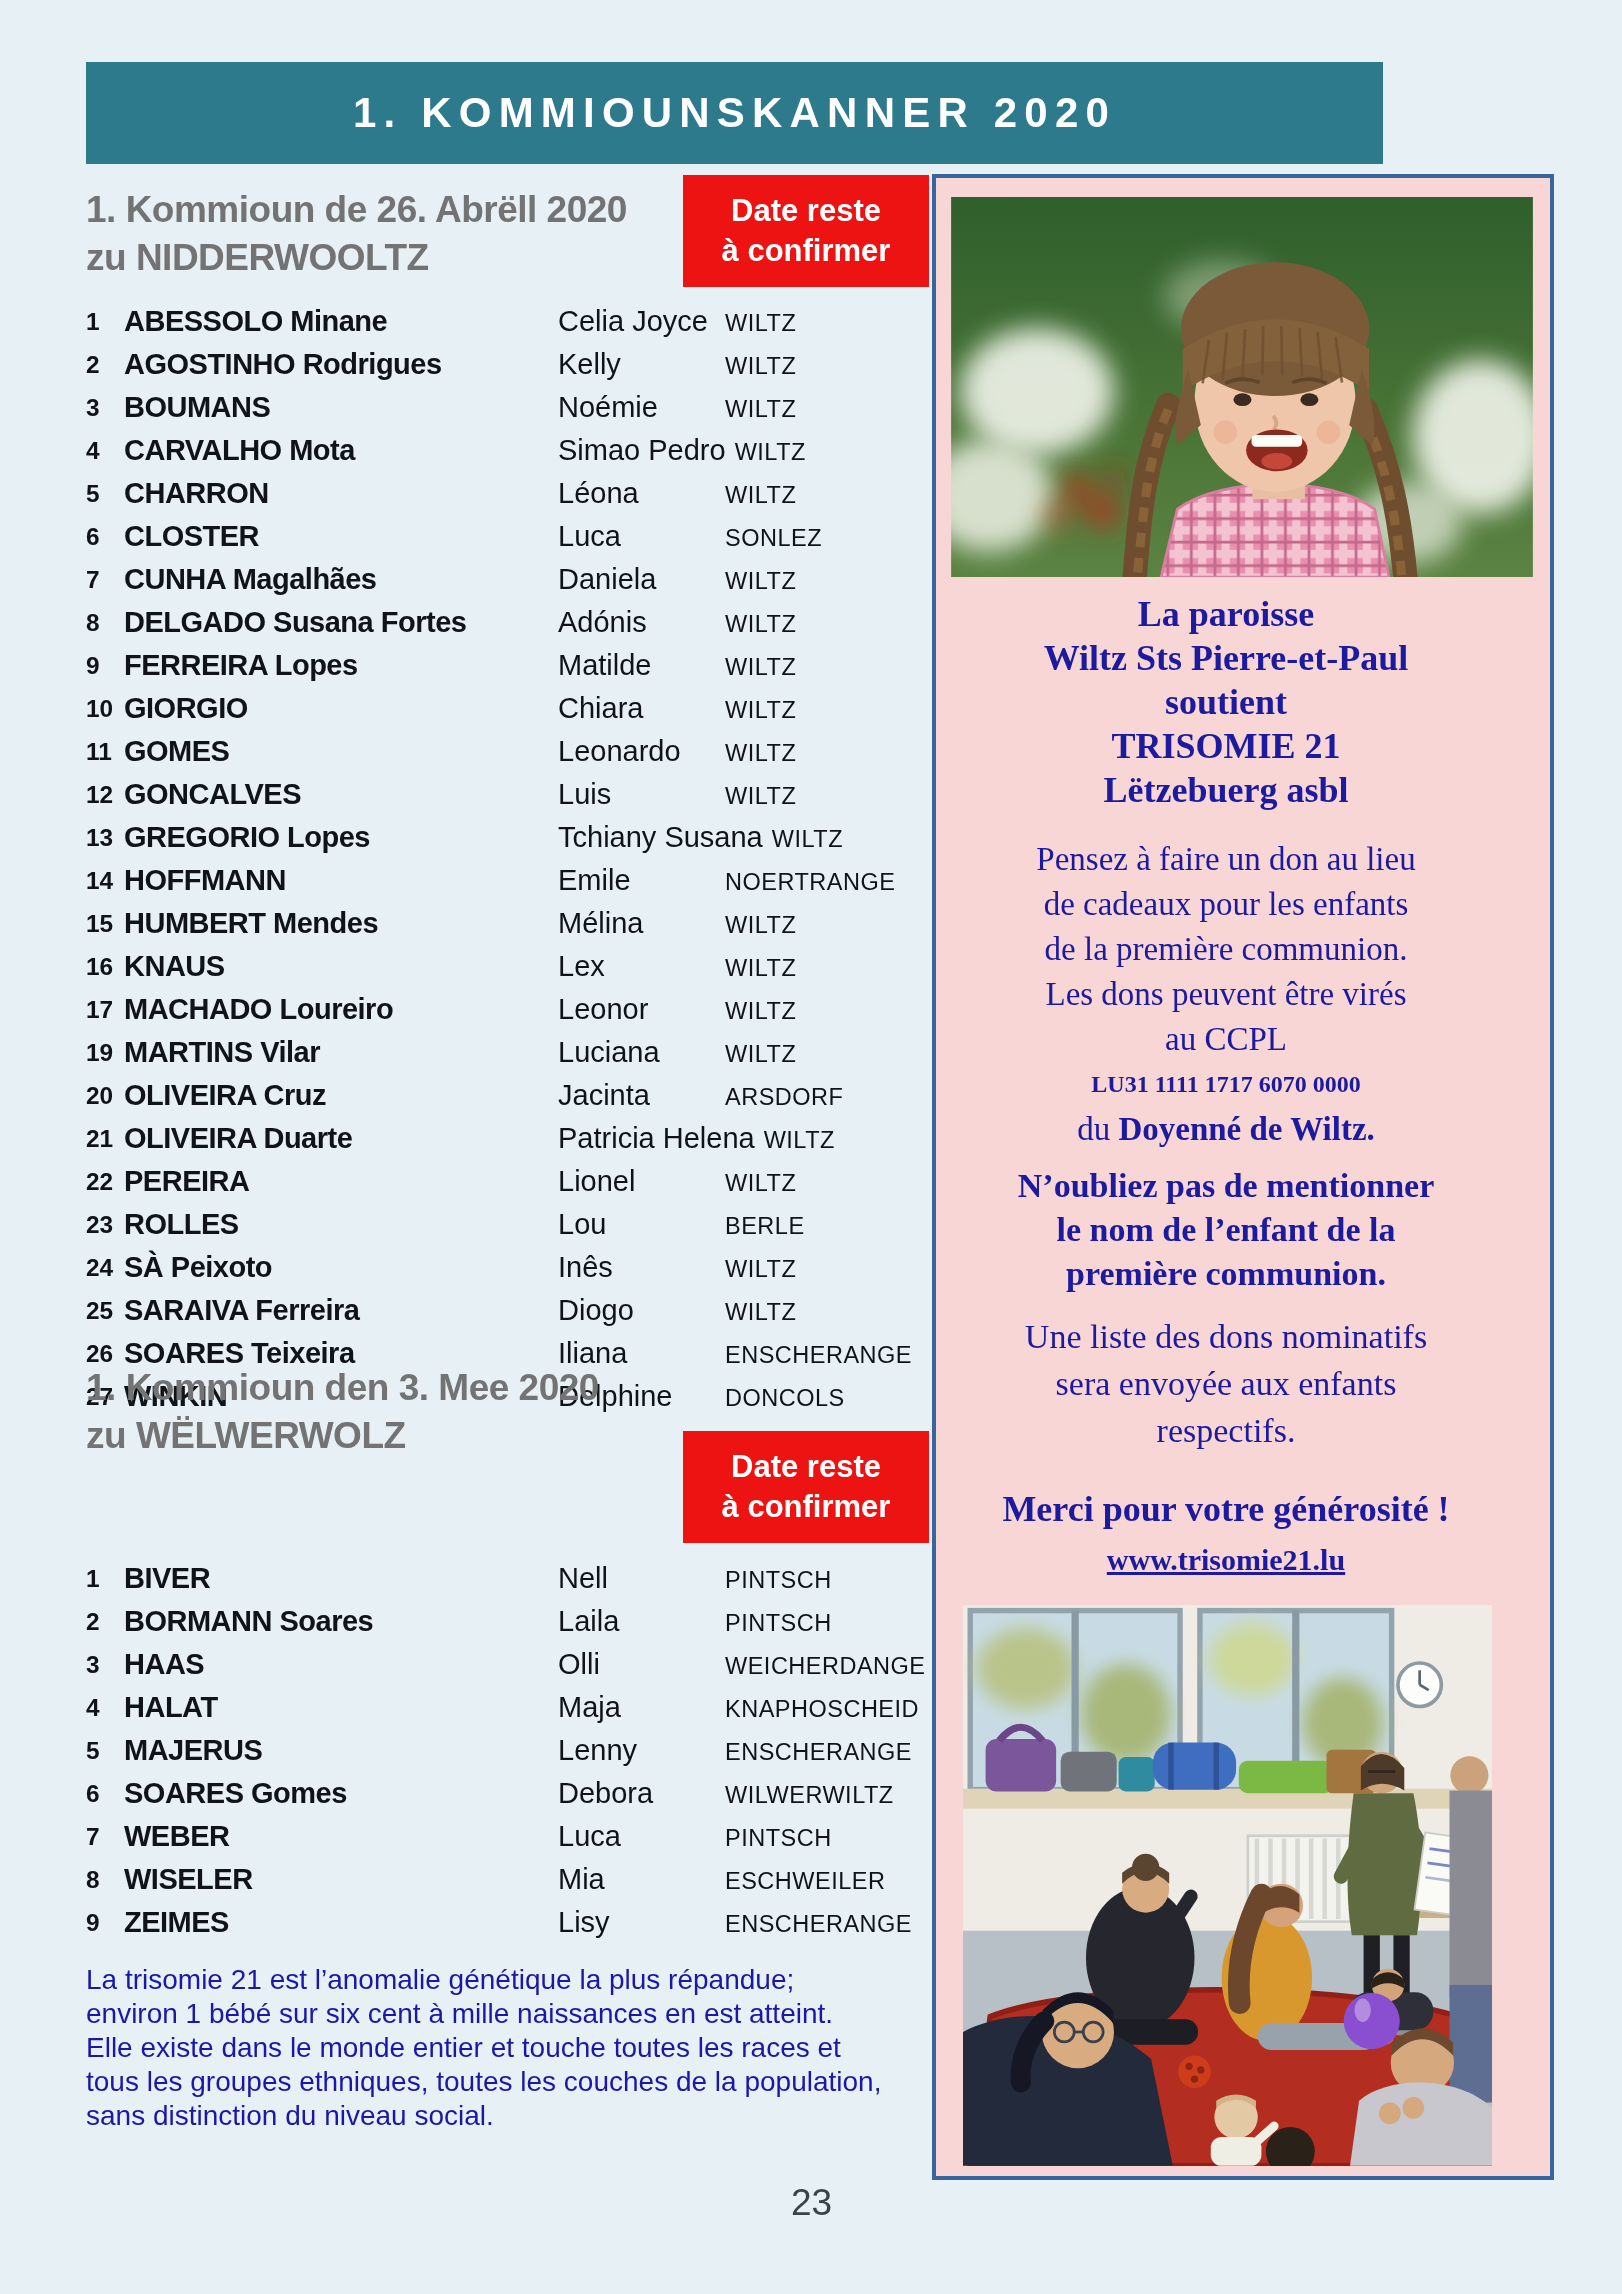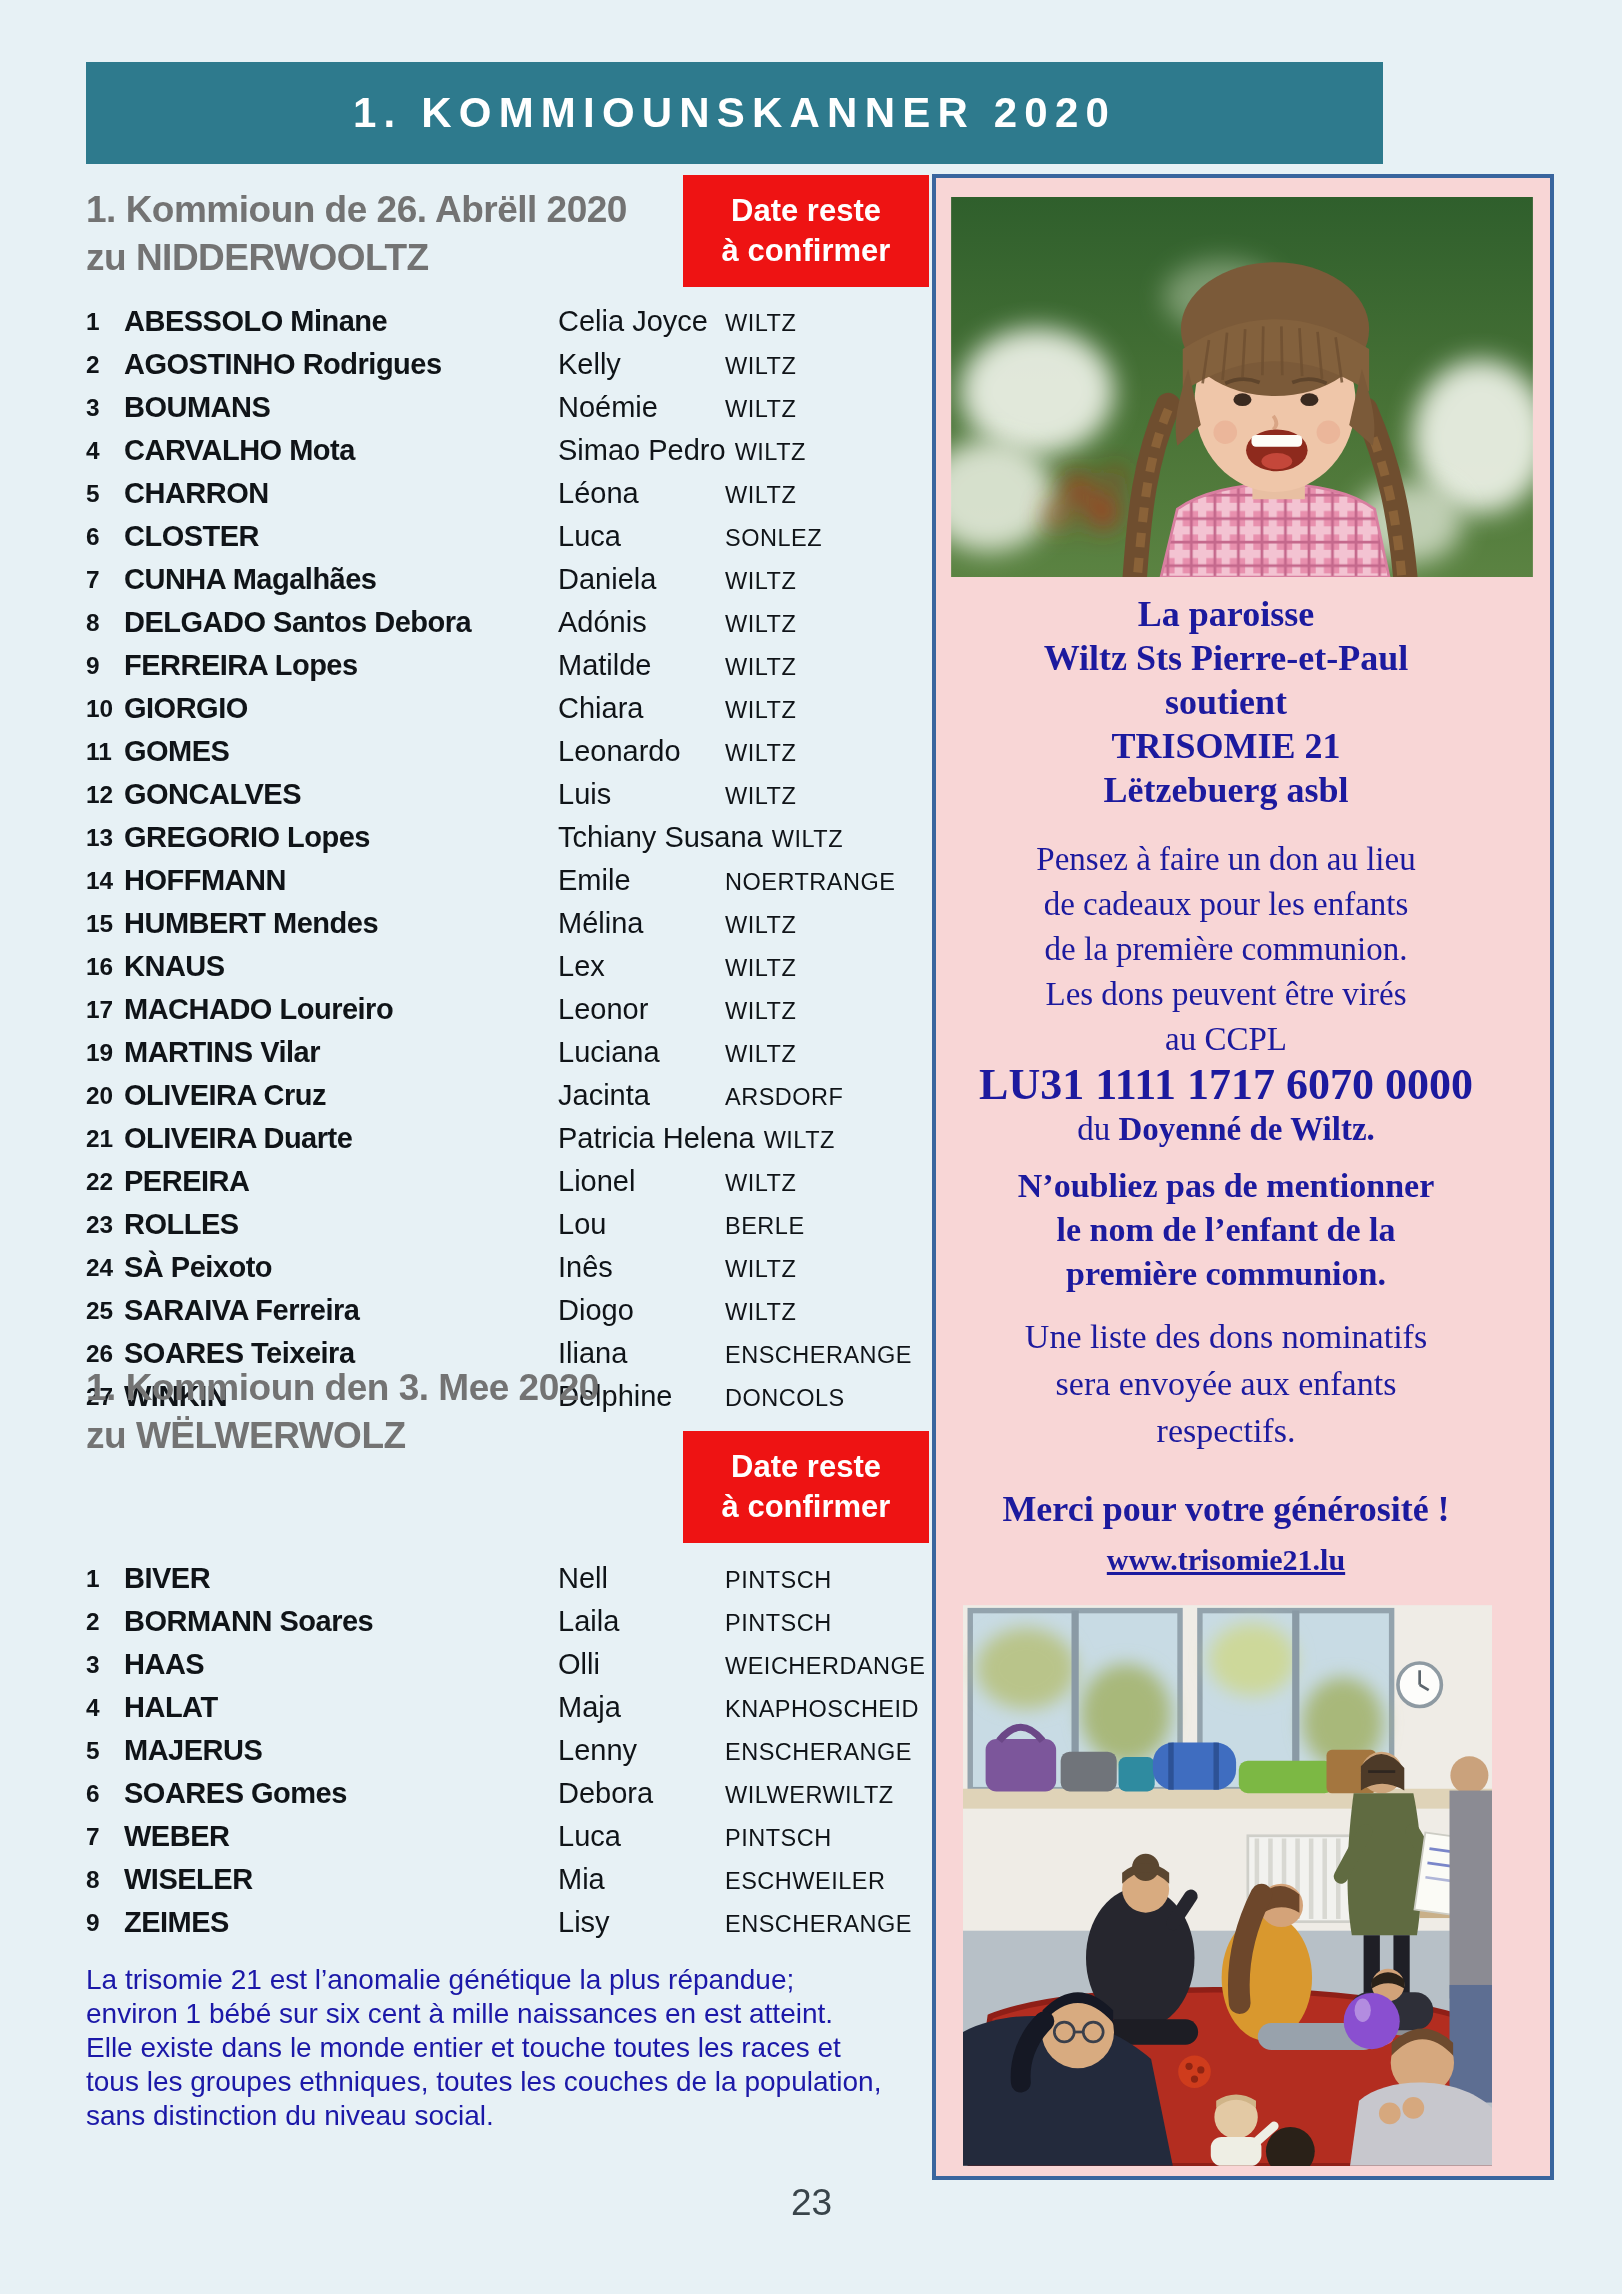--- a/index.html
+++ b/index.html
@@ -25,21 +25,21 @@
   .note{position:absolute;left:86px;top:1963px;width:859px;color:#1b18a8;
         font-size:28px;line-height:34px;}
   .pagenum{position:absolute;left:0;top:2182px;width:100%;text-align:center;
            color:#39444a;font-size:37px;}
   .panel{position:absolute;left:932px;top:174px;width:622px;height:2006px;background:#f8d6d6;
          border:4.5px solid #39659e;box-sizing:border-box;}
   .panel .txt{position:absolute;left:0;width:580px;text-align:center;color:#1c1a9e;
               font-family:"Liberation Serif",serif;}
   .panel-heading{top:414px;font-weight:bold;font-size:36px;line-height:44px;}
   .don{top:659px;font-size:33px;line-height:45px;}
-  .don .iban{font-weight:bold;font-size:44px;}
+  .don .iban{font-weight:bold;font-size:24px;}
   .don .doy{font-weight:bold;}
   .reminder{top:986px;font-weight:bold;font-size:34px;line-height:44px;}
   .liste{top:1135px;font-size:34px;line-height:47px;}
   .merci{top:1310px;font-weight:bold;font-size:36px;}
   .website{top:1365px;font-weight:bold;font-size:30px;}
   .website a{color:#1c1a9e;text-decoration:underline;}
   .photo{position:absolute;overflow:hidden;}
   #photo1{left:15.4px;top:19px;width:582px;height:380px;}
   #photo2{left:27px;top:1427px;width:529px;height:561px;}
 </style>
@@ -107,21 +107,21 @@
 
       <div class="row">
         <span class="num">7</span>
         <span class="surname">CUNHA Magalhães</span>
         <span class="first">Daniela</span>
         <span class="town">WILTZ</span>
       </div>
 
       <div class="row">
         <span class="num">8</span>
-        <span class="surname">DELGADO Santos Debora</span>
+        <span class="surname">DELGADO Susana Fortes</span>
         <span class="first">Adónis</span>
         <span class="town">WILTZ</span>
       </div>
 
       <div class="row">
         <span class="num">9</span>
         <span class="surname">FERREIRA Lopes</span>
         <span class="first">Matilde</span>
         <span class="town">WILTZ</span>
       </div>

